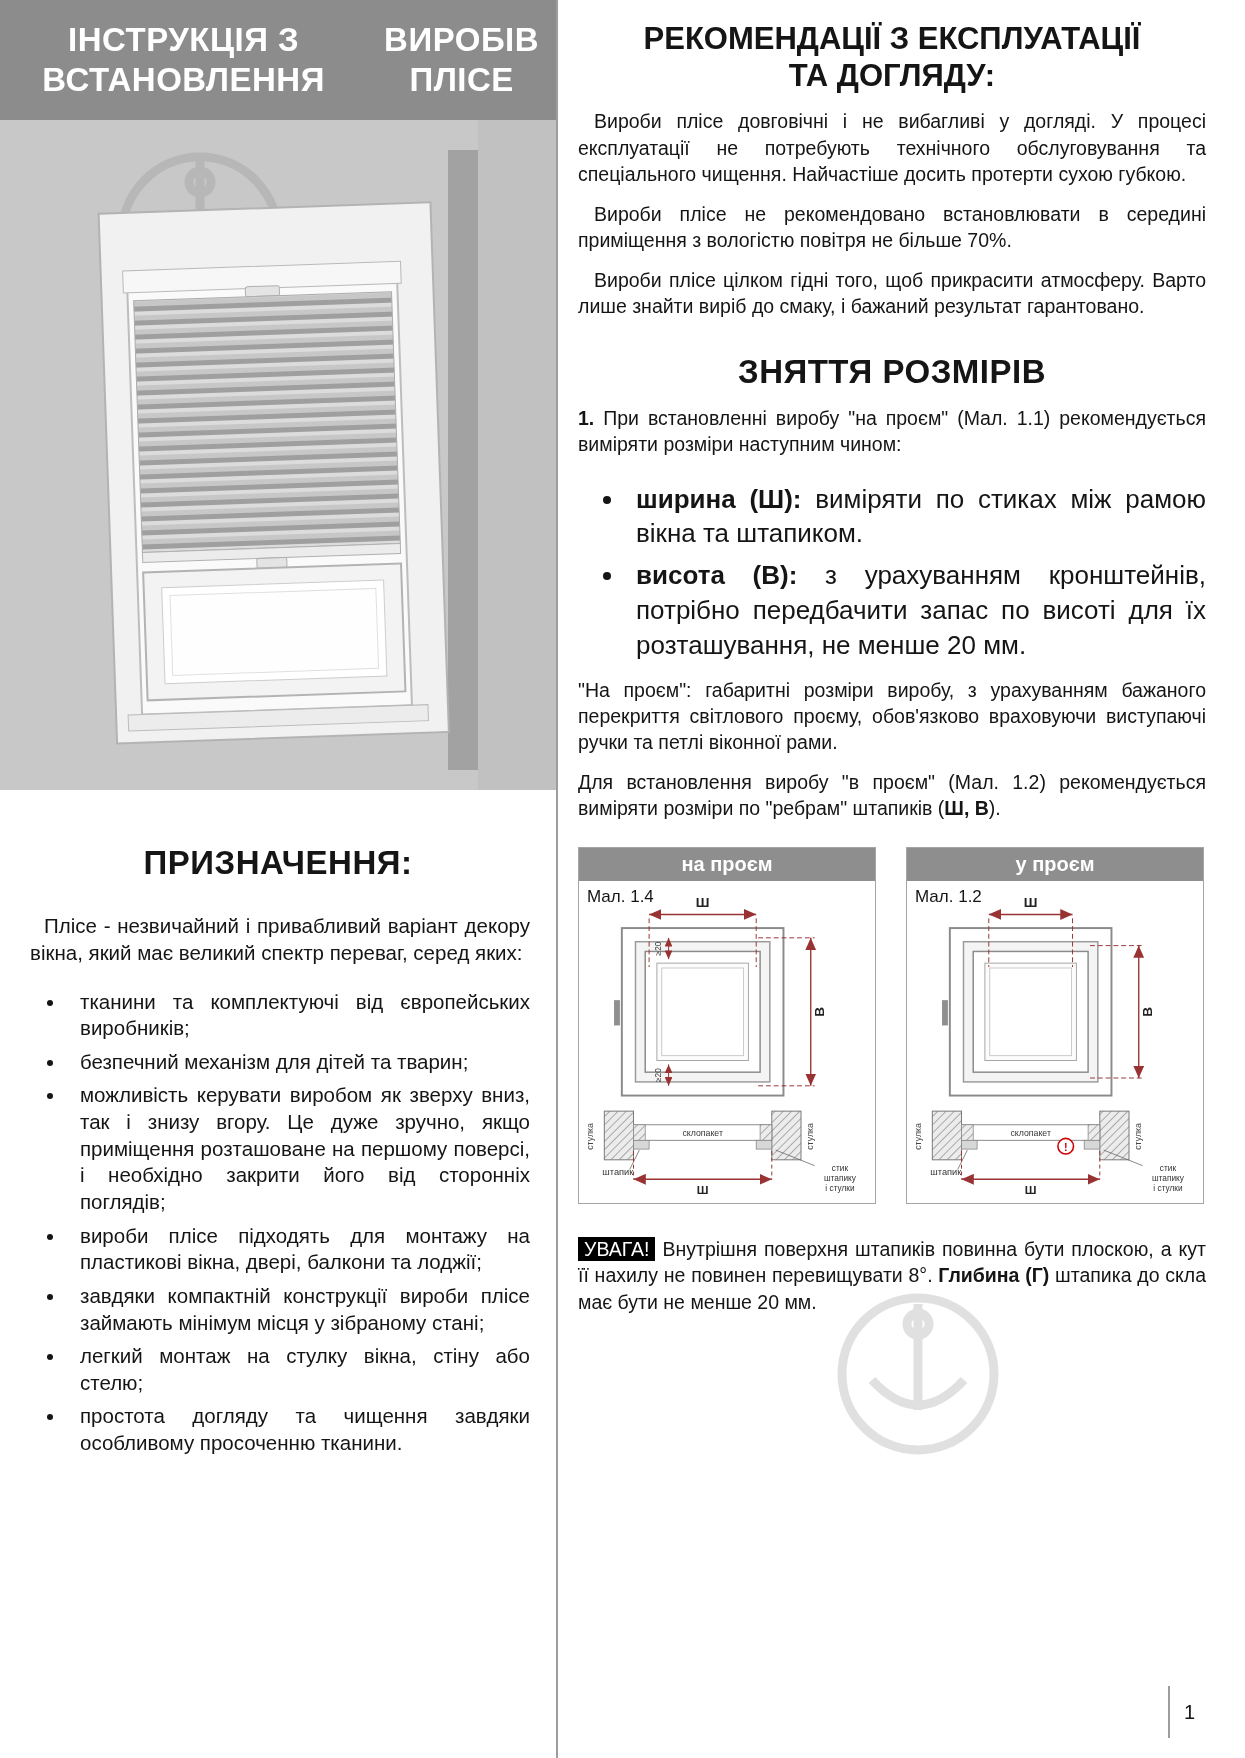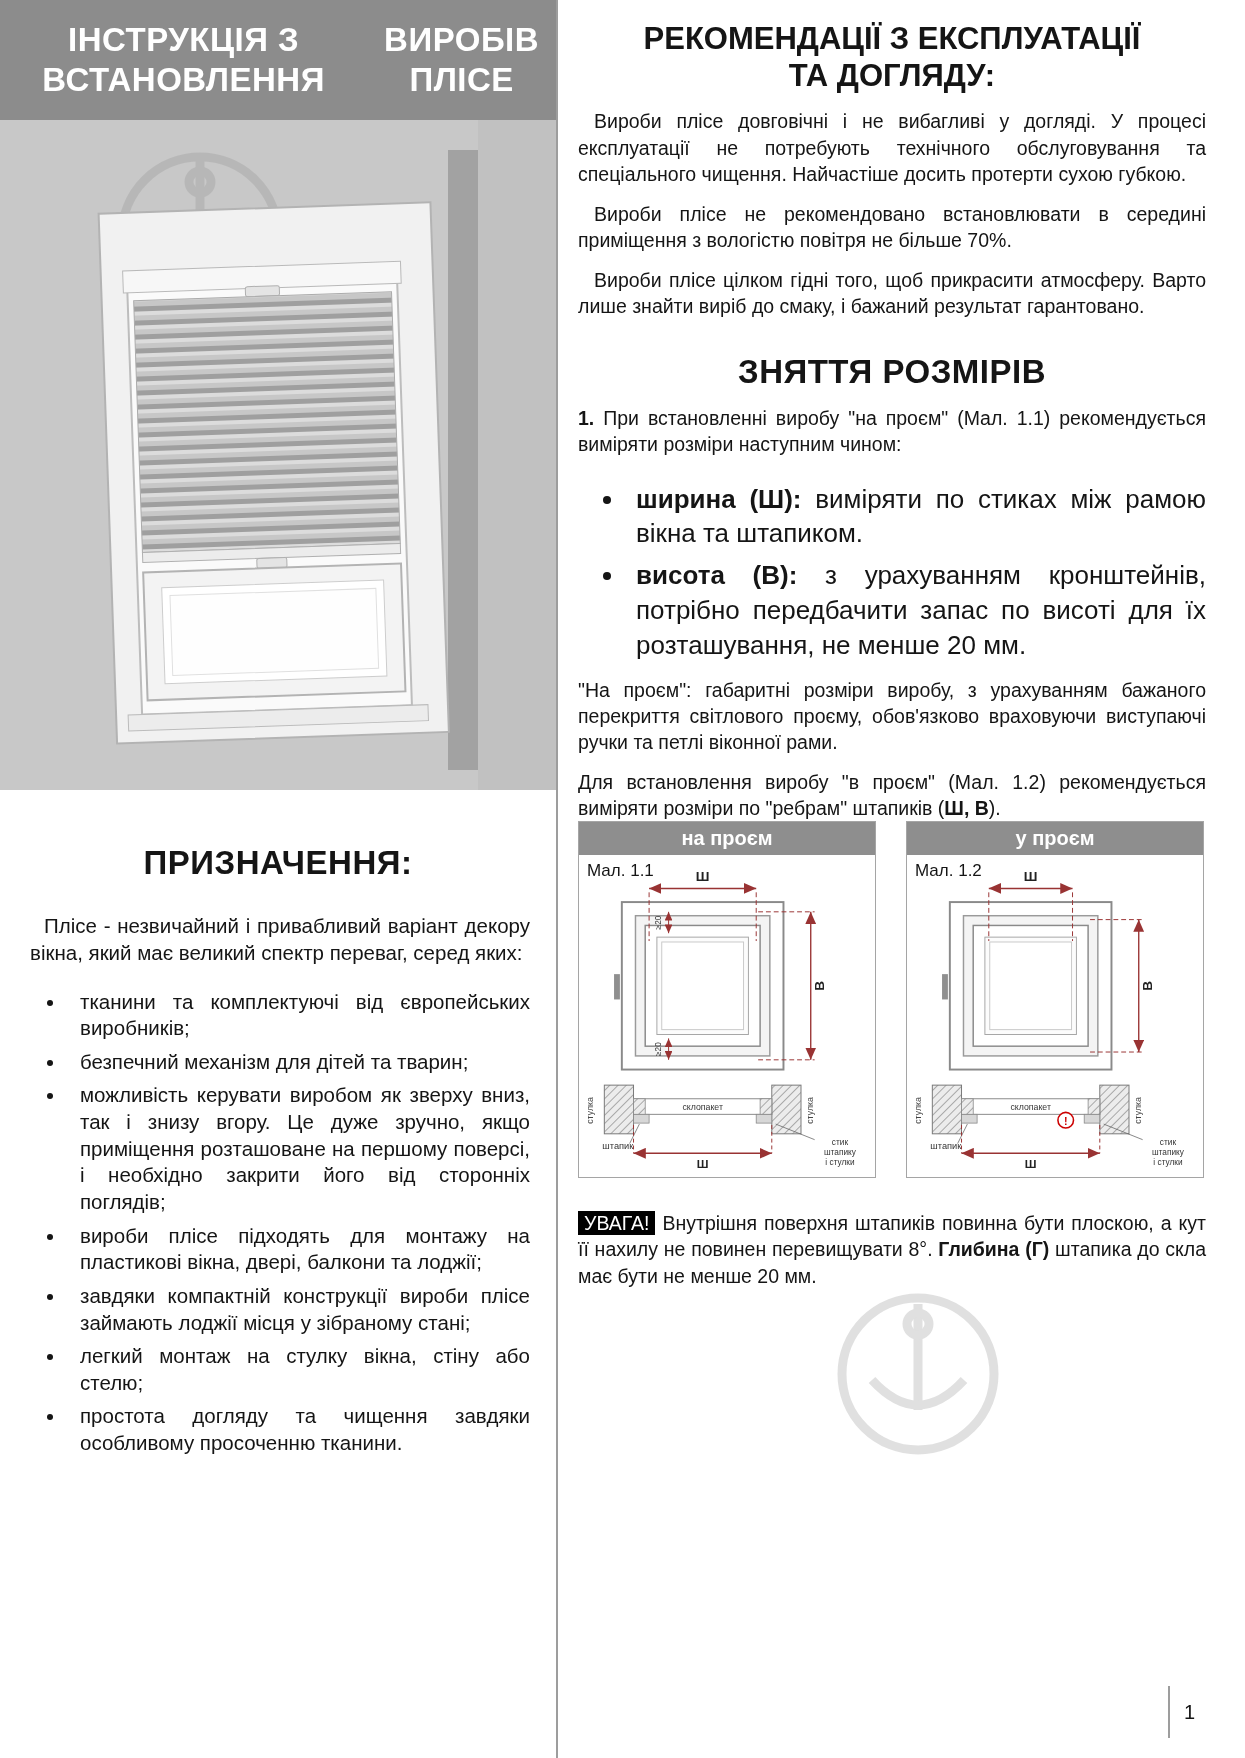--- a/index.html
+++ b/index.html
@@ -24,21 +24,21 @@
 
   
   .col-right { position:absolute; left:564px; top:0; width:660px; padding:0 18px 0 14px; }
   .care-title { margin-top:20px; text-align:center; font-size:31px; font-weight:bold; line-height:1.2; }
   .para { font-size:19.5px; line-height:1.34; text-align:justify; margin-top:14px; }
   .para.indent { text-indent:16px; }
   .section-title { margin-top:34px; text-align:center; font-size:33px; font-weight:bold; letter-spacing:.5px; }
   .measure-list { margin-top:24px; padding-left:48px; font-size:26px; line-height:1.34; }
   .measure-list li { padding-left:10px; margin-top:7px; text-align:justify; }
 
-  .diagrams { display:flex; gap:30px; }
+  .diagrams { display:flex; margin-top:26px; gap:30px; }
   .diagram { width:298px; border:1px solid #a5a5a5; background:#fff; }
   .diagram-header { height:33px; background:#8e8e8e; color:#fff; font-weight:bold; font-size:20px;
                     display:flex; align-items:center; justify-content:center; }
   .diagram-body { position:relative; }
   .diagram-caption { position:absolute; left:8px; top:6px; font-size:17px; }
   .diagram-svg { display:block; width:296px; height:322px; }
 
   .attention { margin-top:32px; font-size:19.5px; line-height:1.34; text-align:justify; }
   .attention-label { background:#000; color:#fff; font-weight:normal; padding:1px 6px; }
 
@@ -93,21 +93,21 @@
       </svg>
     </div>
 
     <h2 class="purpose-title">ПРИЗНАЧЕННЯ:</h2>
     <p class="purpose-intro">Плісе - незвичайний і привабливий варіант декору вікна, який має великий спектр переваг, серед яких:</p>
     <ul class="purpose-list">
         <li>тканини та комплектуючі від європейських виробників;</li>
         <li>безпечний механізм для дітей та тварин;</li>
         <li>можливість керувати виробом як зверху вниз, так і знизу вгору. Це дуже зручно, якщо приміщення розташоване на першому поверсі, і необхідно закрити його від сторонніх поглядів;</li>
         <li>вироби плісе підходять для монтажу на пластикові вікна, двері, балкони та лоджії;</li>
-        <li>завдяки компактній конструкції вироби плісе займають лоджії місця у зібраному стані;</li>
+        <li>завдяки компактній конструкції вироби плісе займають мінімум місця у зібраному стані;</li>
         <li>легкий монтаж на стулку вікна, стіну або стелю;</li>
         <li>простота догляду та чищення завдяки особливому просоченню тканини.</li>
       </ul>
   </div>
 
   <div class="divider"></div>
 
   <div class="col-right">
 
     <h1 class="care-title"><span>РЕКОМЕНДАЦІЇ З ЕКСПЛУАТАЦІЇ</span><br><span>ТА ДОГЛЯДУ:</span></h1>
@@ -126,21 +126,21 @@
       </ul>
 
     <p class="para">"На проєм": габаритні розміри виробу, з урахуванням бажаного перекриття світлового проєму, обов'язково враховуючи виступаючі ручки та петлі віконної рами.</p>
     <p class="para"><span>Для встановлення виробу "в проєм" (Мал. 1.2) рекомендується виміряти розміри по "ребрам" штапиків (</span><b>Ш, В</b><span>).</span></p>
 
     <div class="diagrams">
 
       <div class="diagram">
         <div class="diagram-header">на проєм</div>
         <div class="diagram-body">
-          <div class="diagram-caption">Мал. 1.1</div>
+          <div class="diagram-caption">Мал. 1.4</div>
           <svg class="diagram-svg" viewBox="0 0 304 322">
             <defs>
               <marker id="ah1" markerWidth="9" markerHeight="8" refX="9" refY="4" orient="auto-start-reverse">
                 <path d="M0,0 L9,4 L0,8 Z" fill="#993333"></path>
               </marker>
               <pattern id="ht1" width="6" height="6" patternUnits="userSpaceOnUse" patternTransform="rotate(45)">
                 <rect width="6" height="6" fill="#ececec"></rect>
                 <line x1="0" y1="0" x2="0" y2="6" stroke="#8a8a8a" stroke-width="1.4"></line>
               </pattern>
             </defs>

